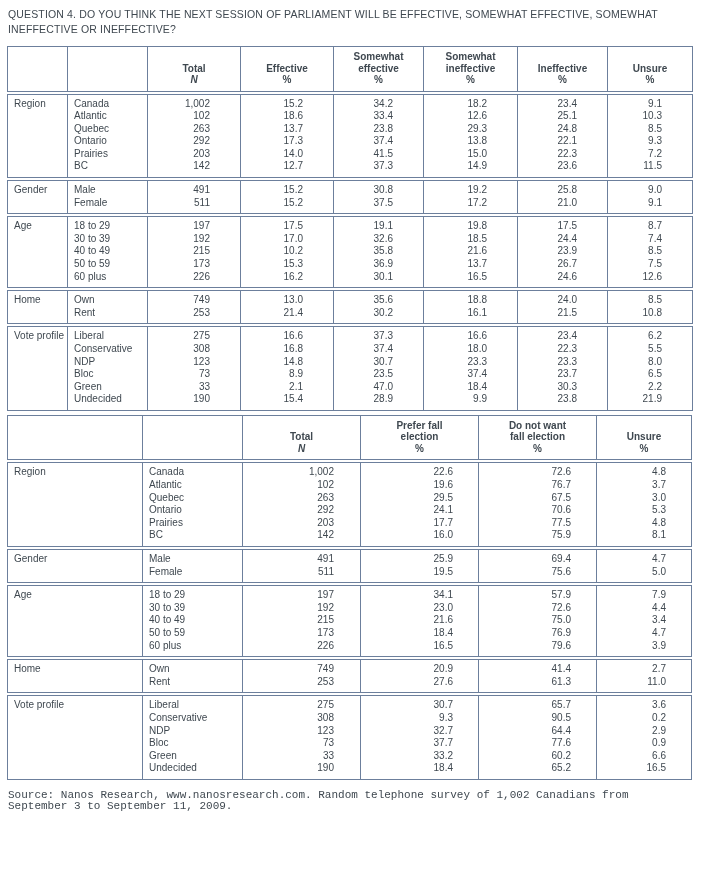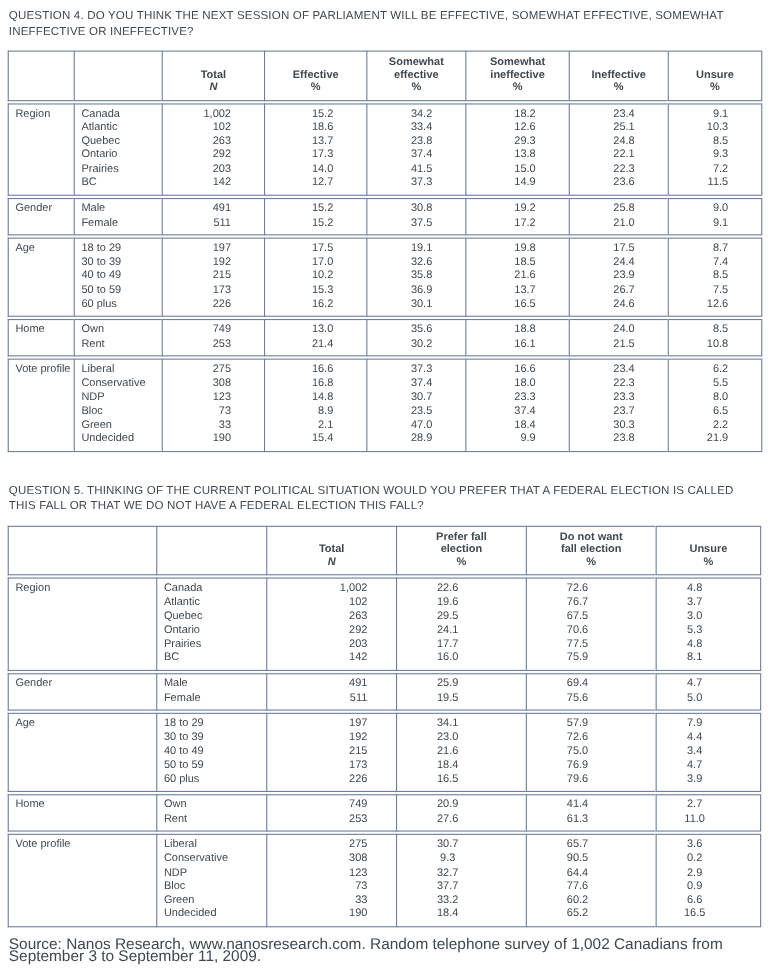--- a/index.html
+++ b/index.html
@@ -52,25 +52,26 @@
   .hu.it{font-style:italic;}
   .t td{
     vertical-align:top;
     padding:3px 0 4px 0;
     line-height:12.6px;
   }
   .t td.group,.t td.sub{padding-left:6px;}
   
   .q4 td.total,.q4 td.pct{text-align:right;padding-right:30px;}
   .q5 td.total{text-align:right;padding-right:26px;}
-  .q5 td.pct{text-align:center;padding-right:25px;}
+  .q5 td.pct{text-align:right;padding-right:25px;}
   .footer{
-    font-size:14px;
+    font-size:11px;
     line-height:11px;
     margin-top:8px;
+    font-family:Liberation Mono, monospace;
   }
 </style>
 </head>
 <body>
 
 <div class="page">
 
   <div class="qtitle">QUESTION 4. DO YOU THINK THE NEXT SESSION OF PARLIAMENT WILL BE EFFECTIVE, SOMEWHAT EFFECTIVE, SOMEWHAT INEFFECTIVE OR INEFFECTIVE?</div>
 
   <table class="t q4">
@@ -345,21 +346,20 @@
             <div class="val">5.5</div>
             <div class="val">8.0</div>
             <div class="val">6.5</div>
             <div class="val">2.2</div>
             <div class="val">21.9</div>
           </td>
         </tr>
       </tbody>
     </table>
 
-  <div class="qtitle second">QUESTION 5. THINKING OF THE CURRENT POLITICAL SITUATION WOULD YOU PREFER THAT A FEDERAL ELECTION IS CALLED THIS FALL OR THAT WE DO NOT HAVE A FEDERAL ELECTION THIS FALL?</div>
 
   <table class="t q5">
     <colgroup>
       <col style="width:135px">
         <col style="width:100px">
       <col style="width:118px">
         <col style="width:118px">
       <col style="width:118px">
         <col style="width:96px">
     </colgroup>

